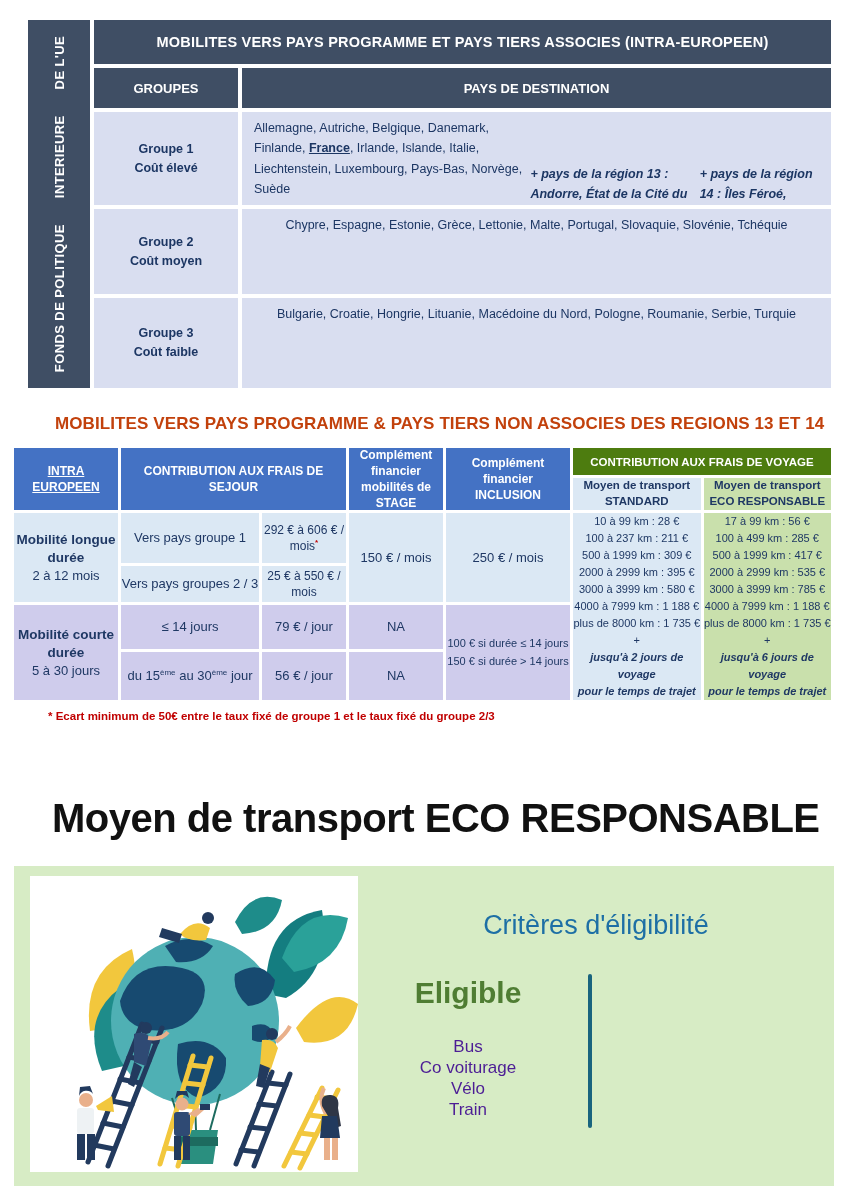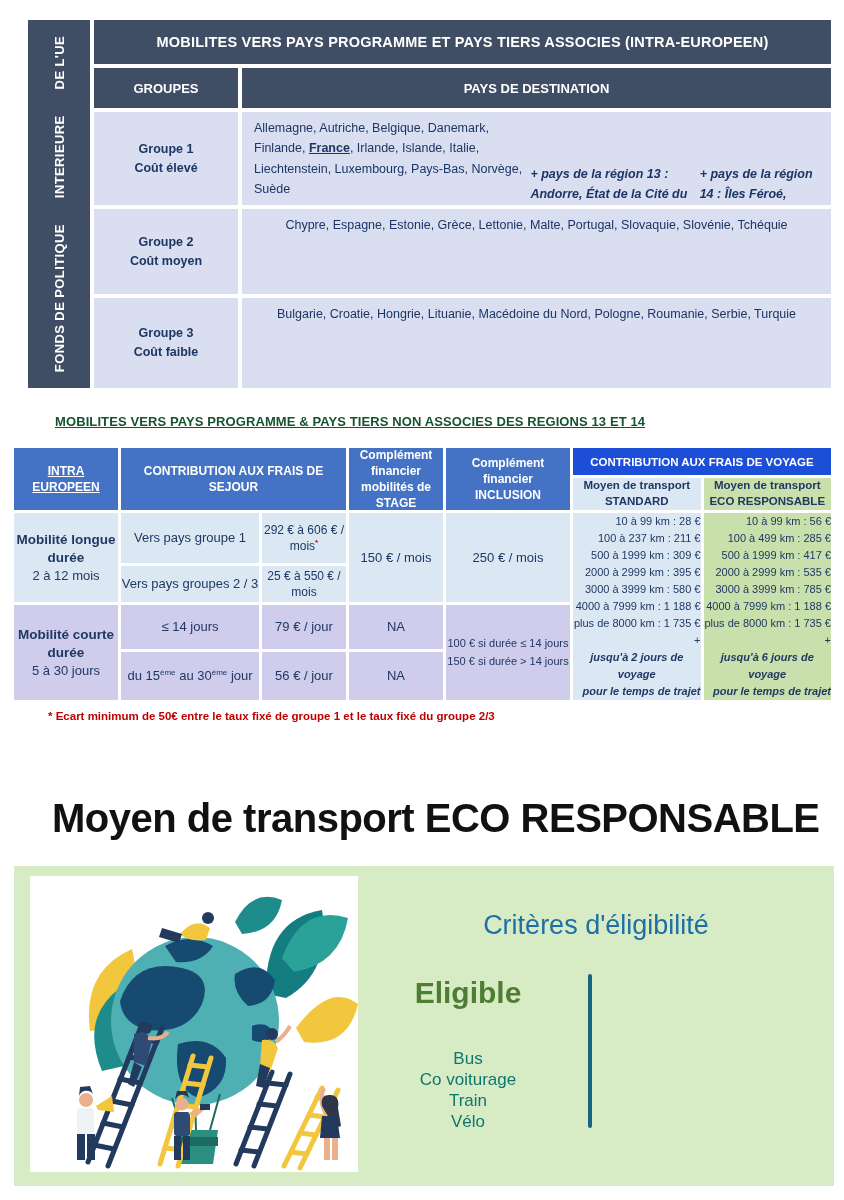--- a/index.html
+++ b/index.html
@@ -19,61 +19,61 @@
   .t1-title{grid-column:1/3;font-size:14.5px;letter-spacing:.2px;}
   .t1-colh{font-size:13px;}
   .t1-g{background:#d9def0;color:#1c3663;font-weight:bold;font-size:12.5px;line-height:1.5;
       display:flex;flex-direction:column;align-items:center;justify-content:center;text-align:center;}
   .t1-c{background:#d9def0;color:#1c3663;font-size:12.5px;line-height:1.62;
       padding:6px 12px;display:flex;flex-direction:row;justify-content:center;}
   .fr-hl{font-weight:bold;text-decoration:underline;}
   .extra{font-weight:bold;font-style:italic;margin-top:46px;}
 
   
-  .sec2-title{position:absolute;left:55px;top:414px;color:#14532d;font-weight:bold;font-size:13px;letter-spacing:.1px;text-decoration:underline;}
+  .sec2-title{position:absolute;left:55px;top:414px;color:#c2410c;font-weight:bold;font-size:17px;letter-spacing:.1px;}
 
   
   .t2{position:absolute;left:14px;top:448px;width:817px;display:grid;
       grid-template-columns:104px 138px 84px 94px 124px 1fr 1fr;
       grid-template-rows:62px 50px 36px 44px 48px;gap:3px;color:#1f3864;font-size:13px;}
   .t2 .h{background:#4472c4;color:#fff;font-weight:bold;display:flex;flex-direction:column;
       align-items:center;justify-content:center;text-align:center;line-height:1.35;font-size:12px;}
   .h-small{font-size:11px;}
   .u{text-decoration:underline;}
   .c{display:flex;flex-direction:column;align-items:center;justify-content:center;text-align:center;line-height:1.35;}
   .bg-b{background:#dbe8f4;}
   .bg-l{background:#cfccec;}
   .bg-g{background:#c9e0ac;}
   .lbl-b{font-weight:bold;font-size:13.5px;}
   .voyage-head{display:grid;grid-template-columns:1fr 1fr;grid-template-rows:27px 1fr;gap:3px;}
-  .voyage-head .top{grid-column:1/3;background:#1d4ed8;color:#fff;font-weight:bold;font-size:11.5px;
+  .voyage-head .top{grid-column:1/3;background:#4d7c0f;color:#fff;font-weight:bold;font-size:11.5px;
       display:flex;align-items:center;justify-content:center;}
   .subh{font-weight:bold;font-size:11.5px;color:#1f3864;display:flex;flex-direction:column;
       align-items:center;justify-content:center;text-align:center;line-height:1.35;}
-  .voy{font-size:11px;line-height:1.55;align-items:flex-end;}
+  .voy{font-size:11px;line-height:1.55;}
   .voy .note{font-style:italic;font-weight:600;}
   sup{font-size:8px;}
   .ast{color:#c00000;font-weight:bold;}
   .footnote{position:absolute;left:48px;top:710px;color:#c00000;font-weight:bold;font-size:11.5px;}
 
   
   .main-heading{position:absolute;left:38px;top:782px;width:790px;color:#111;
       font-size:40px;font-weight:800;letter-spacing:-.5px;white-space:nowrap;}
 
   
   .panel{position:absolute;left:14px;top:866px;width:820px;height:320px;background:#d7ecc5;}
   .card{position:absolute;left:16px;top:10px;width:328px;height:296px;background:#fff;}
   .crit-title{position:absolute;left:350px;top:44px;width:464px;text-align:center;
       color:#1d6fa5;font-size:27px;font-weight:normal;}
   .col-elig{position:absolute;left:354px;top:110px;width:200px;text-align:center;}
   .col-inelig{position:absolute;left:597px;top:110px;width:216px;text-align:center;}
   .elig-h{color:#4f7d33;font-size:30px;font-weight:bold;}
   .inelig-h{color:#e2493d;font-size:30px;font-weight:bold;}
   .divider{position:absolute;left:574px;top:108px;width:4px;height:154px;background:#19647e;border-radius:2px;}
-  .elist{margin-top:38px;color:#0f766e;font-size:17px;line-height:21px;}
+  .elist{margin-top:26px;color:#4c1d95;font-size:17px;line-height:21px;}
 </style>
 </head>
 <body>
 
 <div id="page">
 
   <div class="sidebar">
     <div class="sidebar-inner">
       <span>FONDS DE POLITIQUE</span>
       <span>INTERIEURE</span>
@@ -174,21 +174,21 @@
       <div>500 à 1999 km : 309 €</div>
       <div>2000 à 2999 km : 395 €</div>
       <div>3000 à 3999 km : 580 €</div>
       <div>4000 à 7999 km : 1 188 €</div>
       <div>plus de 8000 km : 1 735 €</div>
       <div>+</div>
       <div class="note">jusqu'à 2 jours de voyage</div>
       <div class="note">pour le temps de trajet</div>
     </div>
     <div class="c bg-g voy" style="grid-area:2/7/6/8">
-      <div>10 à 99 km :  56 €</div>
+      <div>17 à 99 km :  56 €</div>
       <div>100 à 499 km : 285 €</div>
       <div>500 à 1999 km : 417 €</div>
       <div>2000 à 2999 km : 535 €</div>
       <div>3000 à 3999 km : 785 €</div>
       <div>4000 à 7999 km : 1 188 €</div>
       <div>plus de 8000 km : 1 735 €</div>
       <div>+</div>
       <div class="note">jusqu'à 6 jours de voyage</div>
       <div class="note">pour le temps de trajet</div>
     </div>
@@ -310,20 +310,20 @@
     </div>
 
     <div class="crit-title">Critères d'éligibilité</div>
     <div class="divider"></div>
 
     <div class="col-elig">
       <div class="elig-h">Eligible</div>
       <div class="elist">
         <div>Bus</div>
         <div>Co voiturage</div>
+        <div>Vélo</div>
         <div>Train</div>
-        <div>Vélo</div>
       </div>
     </div>
 
   </div>
 
 </div>
 
 </body></html>

